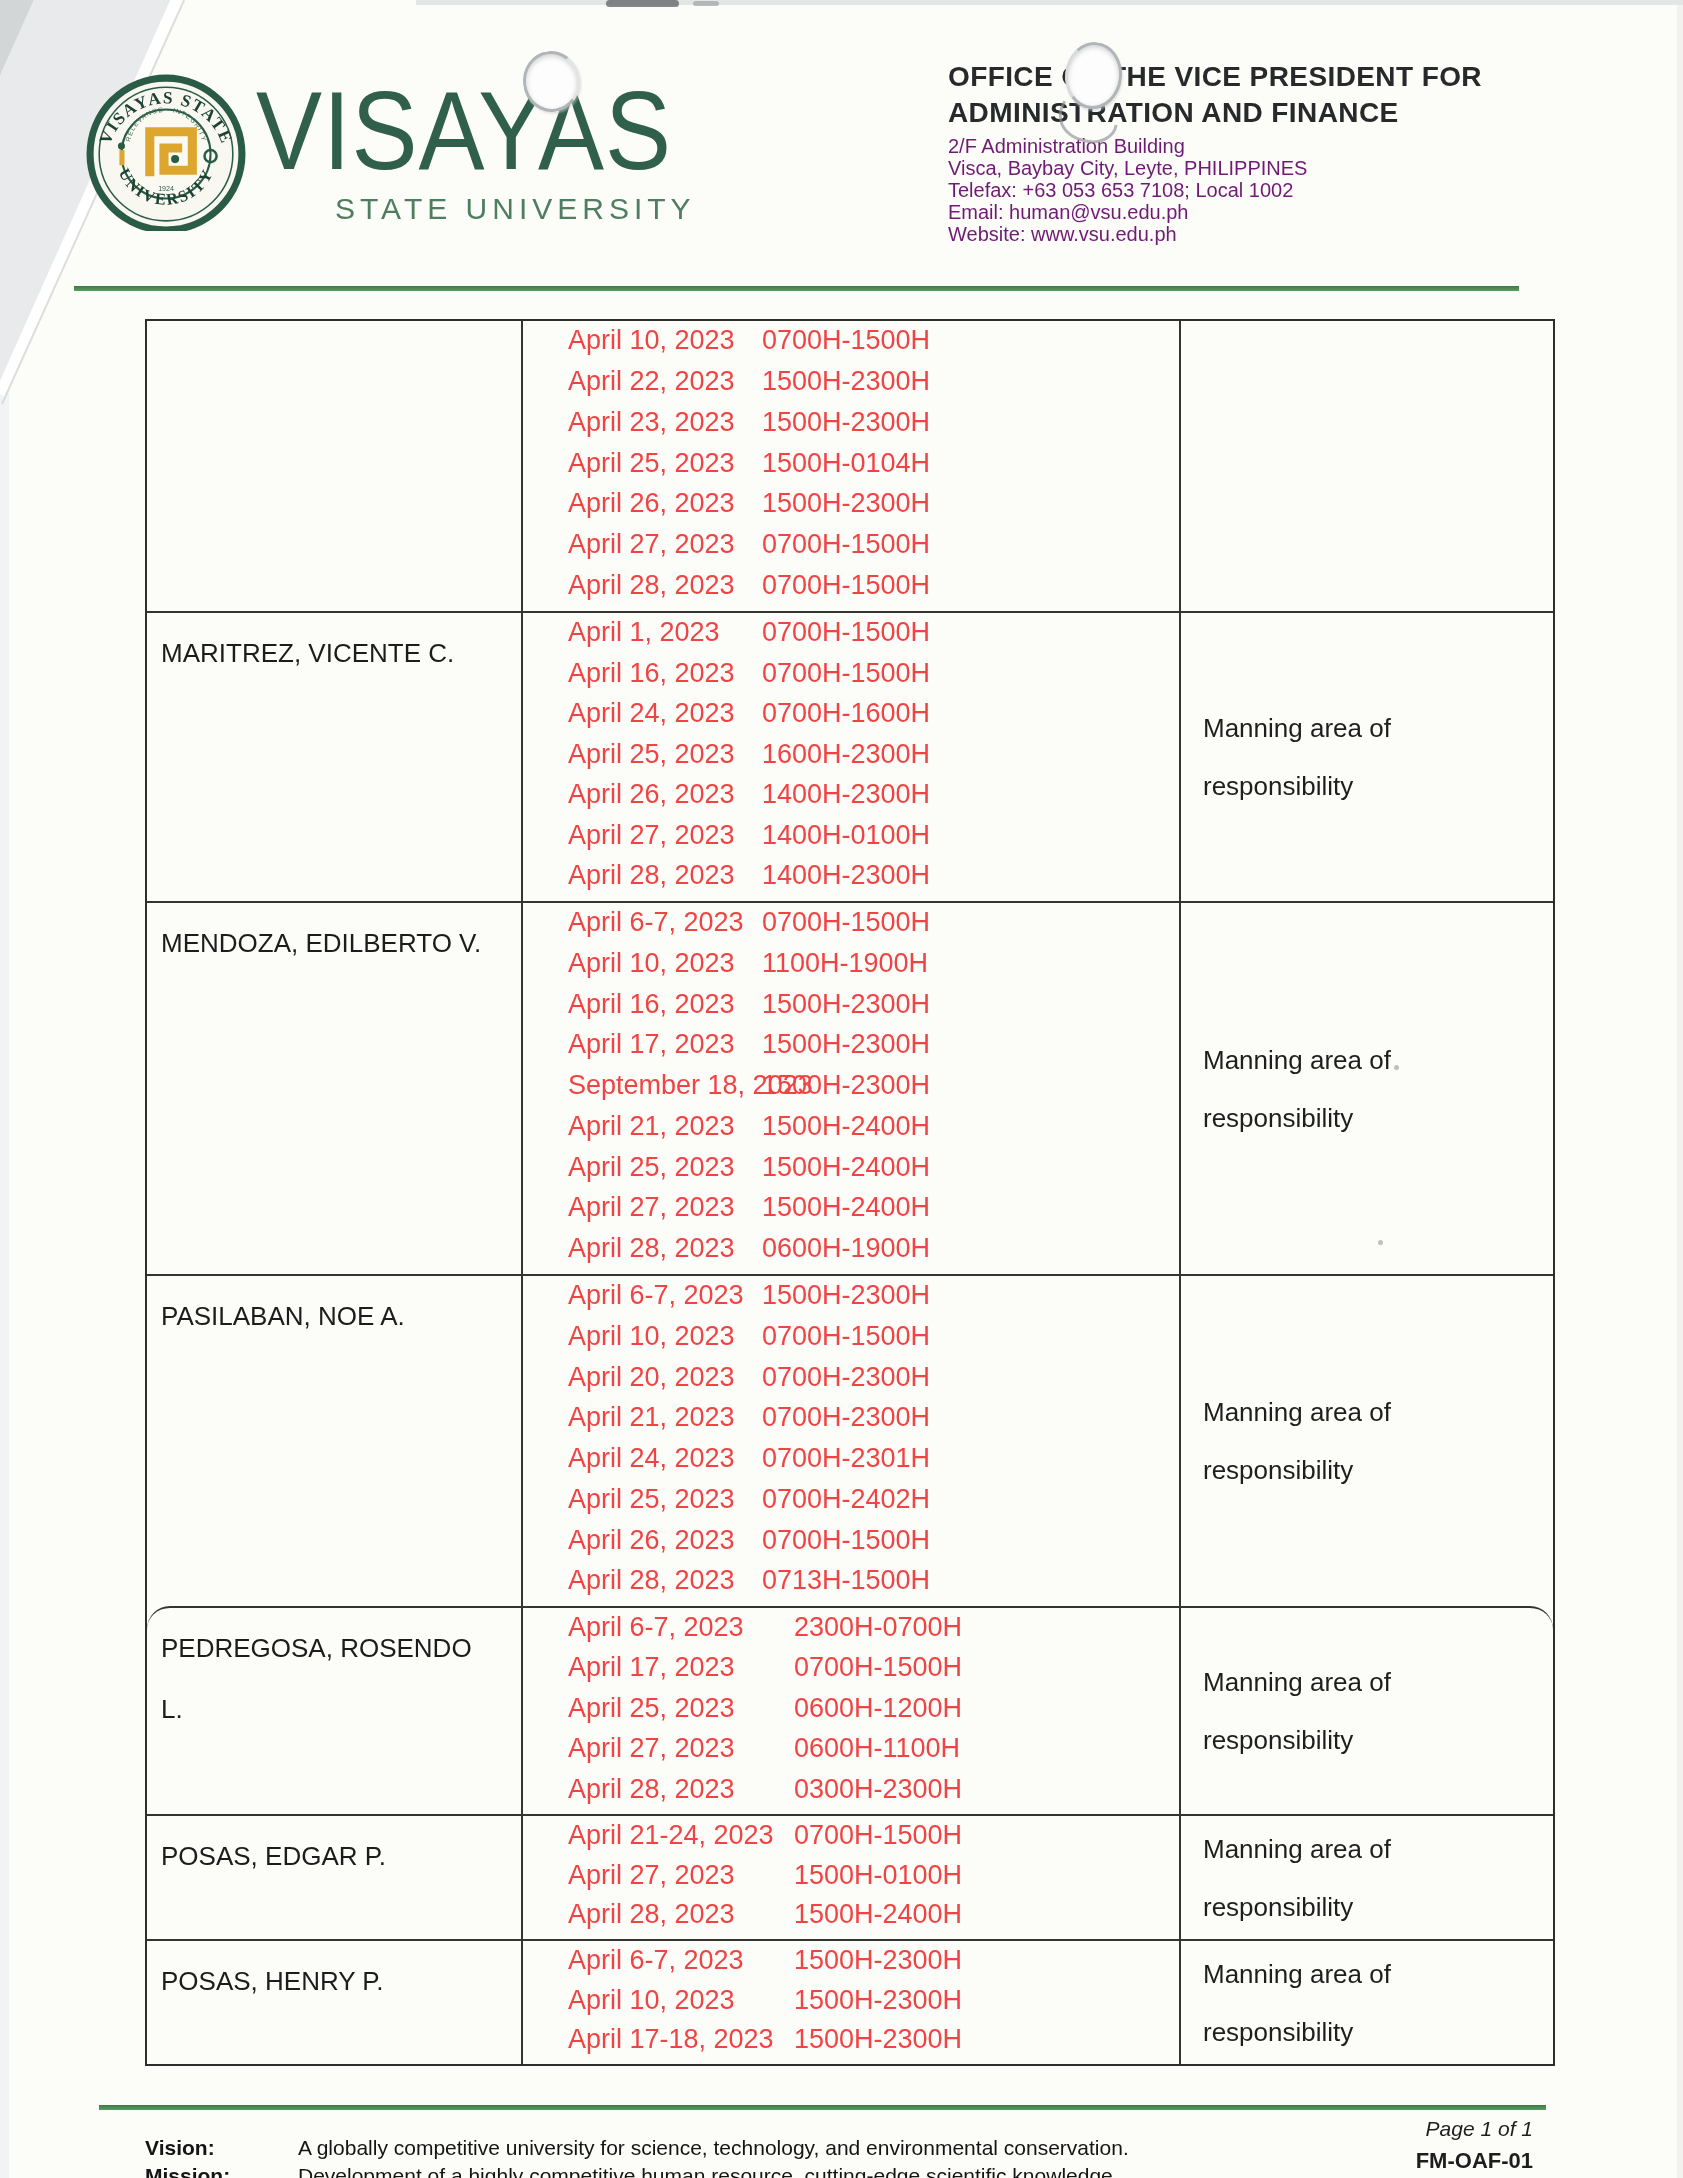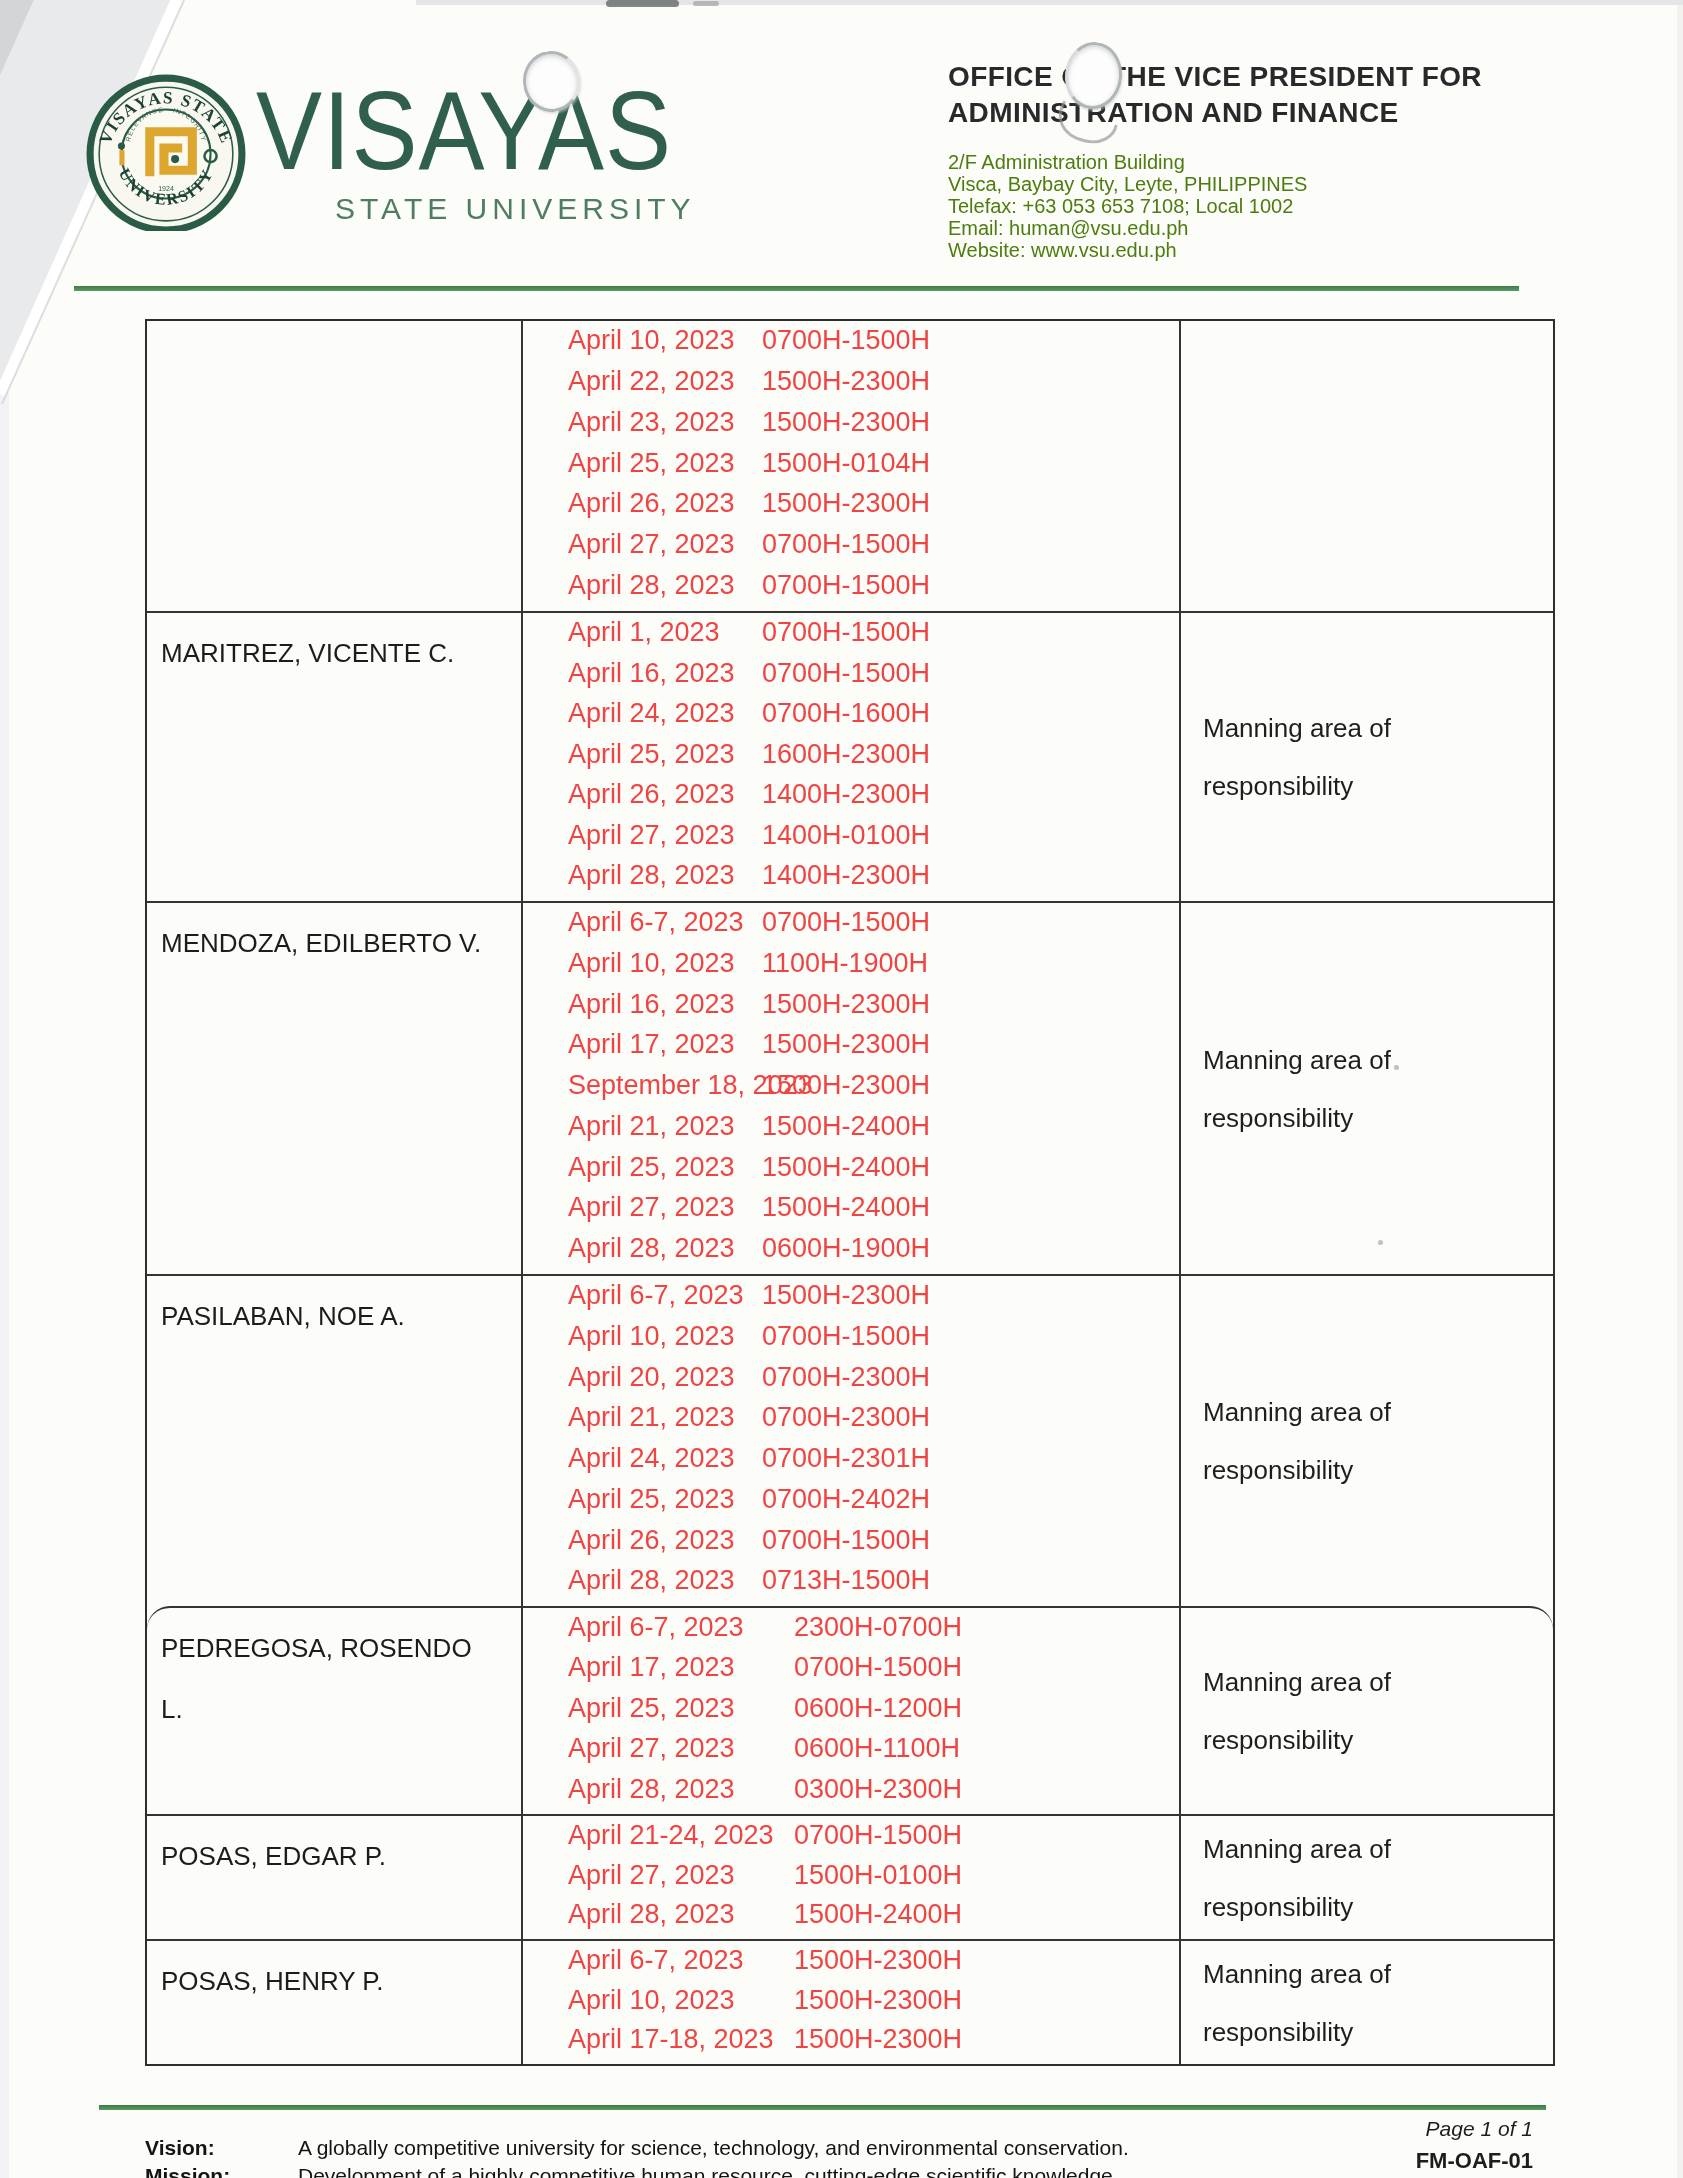--- a/index.html
+++ b/index.html
@@ -31,21 +31,21 @@
   .brand-name {
     font-size:99px; line-height:1.0; letter-spacing:1px; color:#30604b;
     transform:scaleY(1.12); transform-origin:left top; white-space:nowrap;
   }
   .brand-sub {
     margin-top:18px; padding-left:79px; font-size:30px; letter-spacing:5px;
     color:#4e7d5f; white-space:nowrap;
   }
   .office-block { position:absolute; left:948px; top:59px; }
   .office-title { font-size:28px; font-weight:bold; color:#28292b; line-height:36px; letter-spacing:0.4px; }
-  .office-address { margin-top:20px; font-size:20px; color:#4d7c0f; line-height:22px; }
+  .office-address { margin-top:4px; font-size:20px; color:#701a75; line-height:22px; }
   .header-rule { position:absolute; left:74px; top:286px; width:1445px; height:5px;
     background:linear-gradient(#3d7a49,#5a9c63); }
   
   .schedule-table {
     position:absolute; left:145px; top:319px; width:1410px;
     border:2px solid #2e2e2e; background:transparent;
   }
   .section { display:flex; }
   .section + .section { border-top:2px solid #343434; }
   .cell-name {

